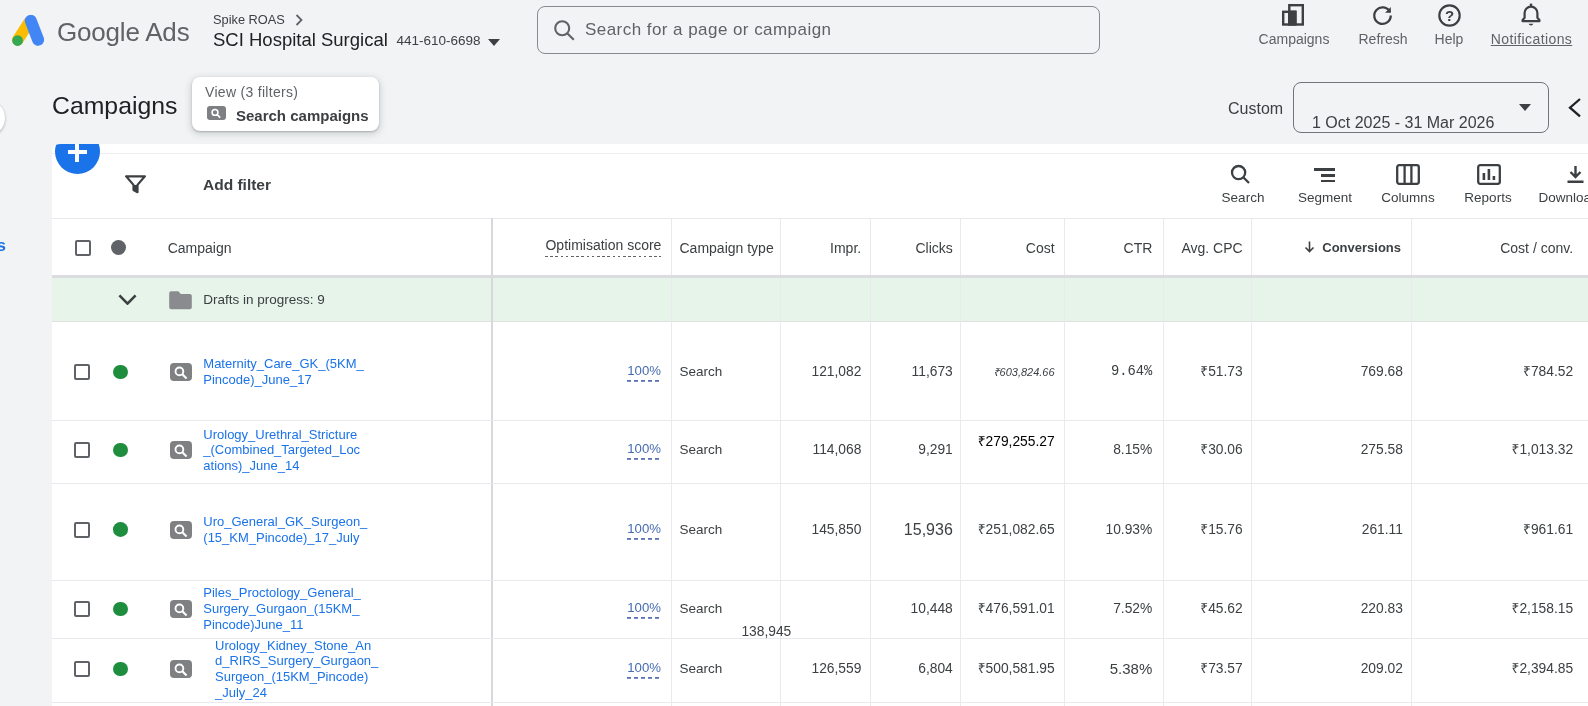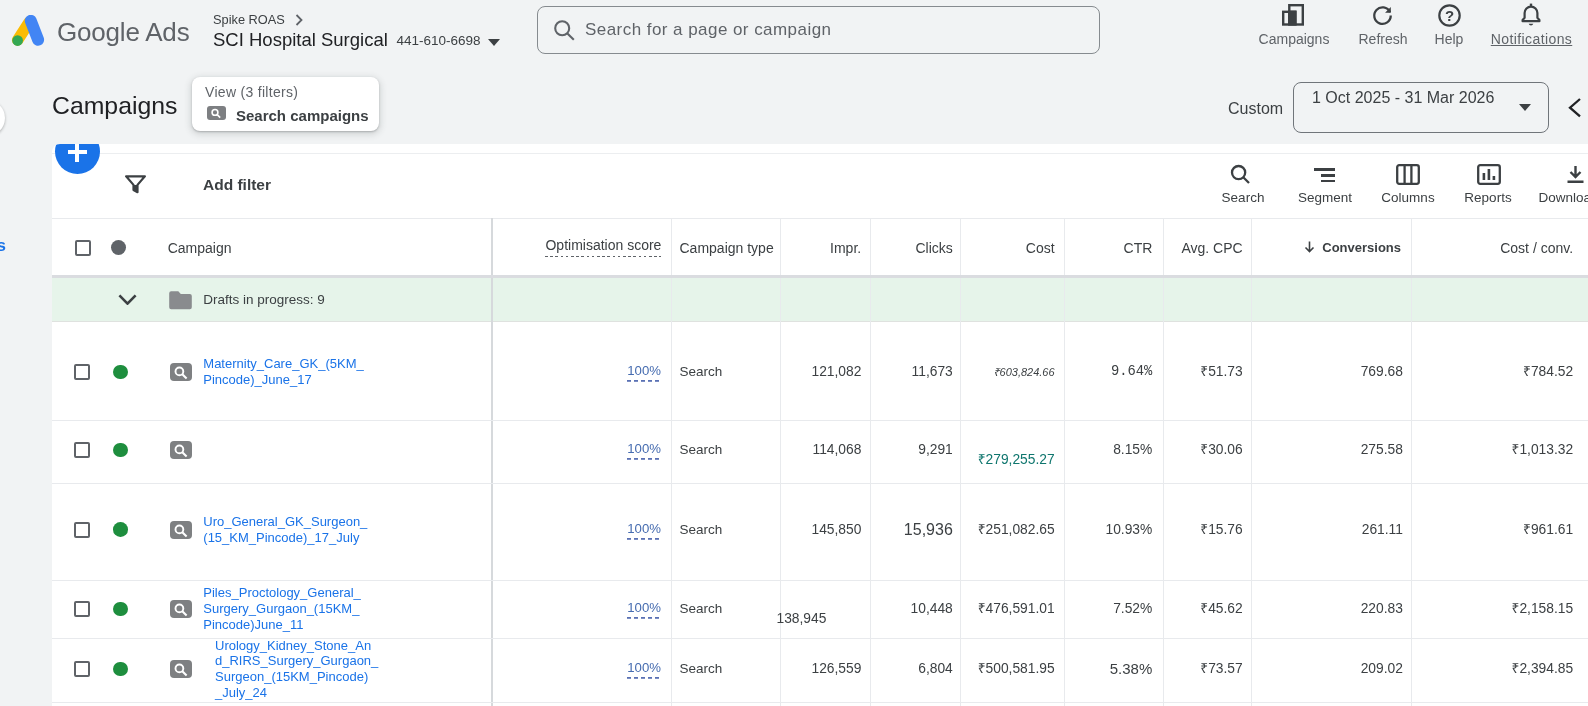--- a/index.html
+++ b/index.html
@@ -70,21 +70,21 @@
 <div class="abs" style="left:205px;top:85px;font-size:14px;letter-spacing:0.3px;line-height:14px;color:#5f6368;">View (3 filters)</div>
 <div class="abs" style="left:207px;top:106px;width:18.5px;height:14px;border-radius:3px;background:#7d7f82;"></div>
 <svg class="abs" style="left:209px;top:107px;" width="14" height="13" viewBox="0 0 14 13" fill="none">
   <circle cx="6" cy="5.4" r="2.9" stroke="#fff" stroke-width="1.6"></circle>
   <path d="M8.2 7.6 L11.2 10.6" stroke="#fff" stroke-width="1.6"></path>
 </svg>
 <div class="abs" style="left:236px;top:107px;font-size:15px;line-height:18px;font-weight:bold;color:#3c4043;">Search campaigns</div>
 
 <div class="abs" style="left:1228px;top:99.5px;font-size:16px;line-height:18px;color:#3c4043;">Custom</div>
 <div class="abs" style="left:1293px;top:82px;width:256px;height:51px;border:1px solid #70757a;border-radius:8px;"></div>
-<div class="abs" style="left:1312px;top:89px;font-size:16px;line-height:18px;color:#3c4043;">1 Oct 2025 - 31 Mar 2026</div>
+<div class="abs" style="left:1312px;top:114px;font-size:16px;line-height:18px;color:#3c4043;">1 Oct 2025 - 31 Mar 2026</div>
 <div class="abs" style="left:1519px;top:104px;width:0;height:0;border-left:6.5px solid transparent;border-right:6.5px solid transparent;border-top:7.5px solid #3c4043;"></div>
 <svg class="abs" style="left:1565px;top:96px;" width="18" height="24" viewBox="0 0 18 24" fill="none">
   <path d="M15 3 L5 11.7 L15 20.4" stroke="#202124" stroke-width="2.3"></path>
 </svg>
 
 <div class="abs" id="card" style="left:52px;top:144px;width:1536px;height:562px;background:#fff;border-top-left-radius:8px;overflow:hidden;">
 
   <div class="abs" style="left:0;top:9px;width:1536px;height:1px;background:#eceef0;"></div>
 
   <div class="abs" style="left:2.5px;top:-15px;width:45px;height:45px;border-radius:50%;background:#1a73e8;"></div>
@@ -191,25 +191,26 @@
   <div class="abs" style="left:1230.9px;top:220.0px;width:120px;text-align:right;font-size:13.8px;line-height:16px;color:#3c4043;">769.68</div>
   <div class="abs" style="left:1401.1px;top:220.0px;width:120px;text-align:right;font-size:13.8px;line-height:16px;color:#3c4043;">₹784.52</div>
 
   <div class="abs" style="left:21.5px;top:298.2px;width:16px;height:16px;border:2px solid #5f6368;border-radius:2px;"></div>
   <div class="abs" style="left:60.9px;top:298.8px;width:14.7px;height:14.7px;border-radius:50%;background:#1e8e3e;"></div>
   <div class="abs" style="left:117.9px;top:296.9px;width:22.4px;height:18.6px;border-radius:4px;background:#7e8082;"></div>
   <svg class="abs" style="left:121.4px;top:298.9px;" width="17" height="17" viewBox="0 0 17 17" fill="none">
       <circle cx="6.4" cy="6.4" r="3.9" stroke="#fff" stroke-width="1.9"></circle>
       <path d="M9.3 9.3 L13.6 13.6" stroke="#fff" stroke-width="2.1"></path>
     </svg>
+  <div class="abs" style="left:151.3px;top:282.6px;font-size:13px;line-height:15.7px;color:#1a73e8;">Urology_Urethral_Stricture<br>_(Combined_Targeted_Loc<br>ations)_June_14</div>
   <div class="abs" style="left:509px;top:297.2px;width:100px;text-align:right;font-size:13.2px;color:#466cb0;"><span style="padding-bottom:4px;background:repeating-linear-gradient(90deg,#5a71b4 0,#5a71b4 4.2px,transparent 4.2px,transparent 6.9px) bottom left/100% 1.8px no-repeat;">100%</span></div>
   <div class="abs" style="left:627.5px;top:298.2px;font-size:13.5px;line-height:16px;color:#3c4043;">Search</div>
   <div class="abs" style="left:689.4px;top:298.2px;width:120px;text-align:right;font-size:13.8px;line-height:16px;color:#3c4043;">114,068</div>
   <div class="abs" style="left:780.8px;top:298.2px;width:120px;text-align:right;font-size:13.8px;line-height:16px;color:#3c4043;">9,291</div>
-  <div class="abs" style="left:882.6px;top:308px;width:120px;text-align:right;font-size:13.8px;line-height:16px;color:#0f766e;">₹279,255.27</div>
+  <div class="abs" style="left:882.6px;top:290px;width:120px;text-align:right;font-size:13.8px;line-height:16px;color:#000000;">₹279,255.27</div>
   <div class="abs" style="left:980.3px;top:298.2px;width:120px;text-align:right;font-size:13.8px;line-height:16px;color:#3c4043;">8.15%</div>
   <div class="abs" style="left:1070.7px;top:298.2px;width:120px;text-align:right;font-size:13.8px;line-height:16px;color:#3c4043;">₹30.06</div>
   <div class="abs" style="left:1230.9px;top:298.2px;width:120px;text-align:right;font-size:13.8px;line-height:16px;color:#3c4043;">275.58</div>
   <div class="abs" style="left:1401.1px;top:298.2px;width:120px;text-align:right;font-size:13.8px;line-height:16px;color:#3c4043;">₹1,013.32</div>
 
   <div class="abs" style="left:21.5px;top:377.8px;width:16px;height:16px;border:2px solid #5f6368;border-radius:2px;"></div>
   <div class="abs" style="left:60.9px;top:378.4px;width:14.7px;height:14.7px;border-radius:50%;background:#1e8e3e;"></div>
   <div class="abs" style="left:117.9px;top:376.5px;width:22.4px;height:18.6px;border-radius:4px;background:#7e8082;"></div>
   <svg class="abs" style="left:121.4px;top:378.5px;" width="17" height="17" viewBox="0 0 17 17" fill="none">
       <circle cx="6.4" cy="6.4" r="3.9" stroke="#fff" stroke-width="1.9"></circle>
@@ -229,21 +230,21 @@
   <div class="abs" style="left:21.5px;top:457.0px;width:16px;height:16px;border:2px solid #5f6368;border-radius:2px;"></div>
   <div class="abs" style="left:60.9px;top:457.6px;width:14.7px;height:14.7px;border-radius:50%;background:#1e8e3e;"></div>
   <div class="abs" style="left:117.9px;top:455.7px;width:22.4px;height:18.6px;border-radius:4px;background:#7e8082;"></div>
   <svg class="abs" style="left:121.4px;top:457.7px;" width="17" height="17" viewBox="0 0 17 17" fill="none">
       <circle cx="6.4" cy="6.4" r="3.9" stroke="#fff" stroke-width="1.9"></circle>
       <path d="M9.3 9.3 L13.6 13.6" stroke="#fff" stroke-width="2.1"></path>
     </svg>
   <div class="abs" style="left:151.3px;top:441.4px;font-size:13px;line-height:15.7px;color:#1a73e8;">Piles_Proctology_General_<br>Surgery_Gurgaon_(15KM_<br>Pincode)June_11</div>
   <div class="abs" style="left:509px;top:456.0px;width:100px;text-align:right;font-size:13.2px;color:#466cb0;"><span style="padding-bottom:4px;background:repeating-linear-gradient(90deg,#5a71b4 0,#5a71b4 4.2px,transparent 4.2px,transparent 6.9px) bottom left/100% 1.8px no-repeat;">100%</span></div>
   <div class="abs" style="left:627.5px;top:457.0px;font-size:13.5px;line-height:16px;color:#3c4043;">Search</div>
-  <div class="abs" style="left:689.4px;top:467px;width:120px;text-align:center;font-size:13.8px;line-height:16px;color:#3c4043;">138,945</div>
+  <div class="abs" style="left:689.4px;top:480px;width:120px;text-align:left;font-size:13.8px;line-height:16px;color:#3c4043;">138,945</div>
   <div class="abs" style="left:780.8px;top:457.0px;width:120px;text-align:right;font-size:13.8px;line-height:16px;color:#3c4043;">10,448</div>
   <div class="abs" style="left:882.6px;top:457.0px;width:120px;text-align:right;font-size:13.8px;line-height:16px;color:#3c4043;">₹476,591.01</div>
   <div class="abs" style="left:980.3px;top:457.0px;width:120px;text-align:right;font-size:13.8px;line-height:16px;color:#3c4043;">7.52%</div>
   <div class="abs" style="left:1070.7px;top:457.0px;width:120px;text-align:right;font-size:13.8px;line-height:16px;color:#3c4043;">₹45.62</div>
   <div class="abs" style="left:1230.9px;top:457.0px;width:120px;text-align:right;font-size:13.8px;line-height:16px;color:#3c4043;">220.83</div>
   <div class="abs" style="left:1401.1px;top:457.0px;width:120px;text-align:right;font-size:13.8px;line-height:16px;color:#3c4043;">₹2,158.15</div>
 
   <div class="abs" style="left:21.5px;top:517.0px;width:16px;height:16px;border:2px solid #5f6368;border-radius:2px;"></div>
   <div class="abs" style="left:60.9px;top:517.6px;width:14.7px;height:14.7px;border-radius:50%;background:#1e8e3e;"></div>
   <div class="abs" style="left:117.9px;top:515.7px;width:22.4px;height:18.6px;border-radius:4px;background:#7e8082;"></div>

